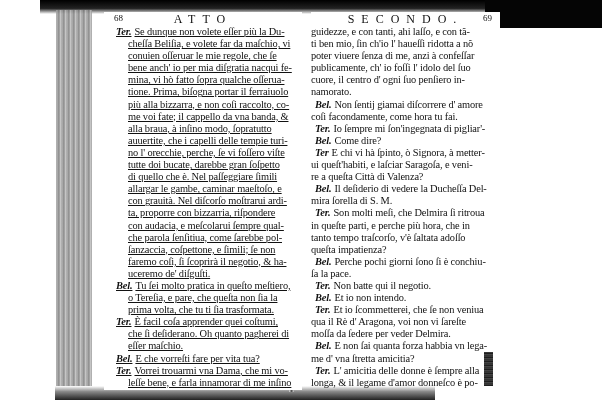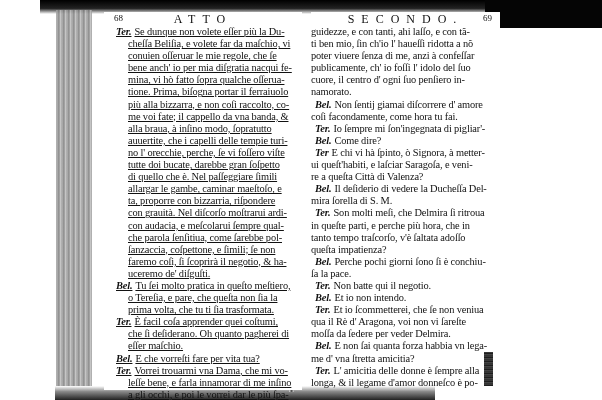--- a/index.html
+++ b/index.html
@@ -83,37 +83,36 @@
       <div class="line"><span>mina, vi hò fatto ſopra qualche oſſerua-</span></div>
       <div class="line"><span>tione. Prima, biſogna portar il ferraiuolo</span></div>
       <div class="line"><span>più alla bizzarra, e non coſi raccolto, co-</span></div>
       <div class="line"><span>me voi fate; il cappello da vna banda, &amp;</span></div>
       <div class="line"><span>alla braua, à inſino modo, ſopratutto</span></div>
       <div class="line"><span>auuertite, che i capelli delle tempie turi-</span></div>
       <div class="line"><span>no l' orecchie, perche, ſe vi foſſero viſte</span></div>
       <div class="line"><span>tutte doi bucate, darebbe gran ſoſpetto</span></div>
       <div class="line"><span>di quello che è. Nel paſſeggiare ſimili</span></div>
       <div class="line"><span>allargar le gambe, caminar maeſtoſo, e</span></div>
+      <div class="line"><span>con grauità. Nel diſcorſo moſtrarui ardi-</span></div>
       <div class="line"><span>ta, proporre con bizzarria, riſpondere</span></div>
-      <div class="line"><span>con grauità. Nel diſcorſo moſtrarui ardi-</span></div>
       <div class="line"><span>con audacia, e meſcolarui ſempre qual-</span></div>
       <div class="line"><span>che parola ſenſitiua, come ſarebbe pol-</span></div>
       <div class="line"><span>ſanzaccia, coſpettone, e ſimili; ſe non</span></div>
       <div class="line"><span>faremo coſi, ſi ſcoprirà il negotio, &amp; ha-</span></div>
       <div class="line"><span>uceremo de' diſguſti.</span></div>
       <div class="line spk"><span class="speaker">Bel.</span><span>Tu ſei molto pratica in queſto meſtiero,</span></div>
       <div class="line"><span>o Tereſia, e pare, che queſta non ſia la</span></div>
       <div class="line"><span>prima volta, che tu ti ſia trasformata.</span></div>
       <div class="line spk"><span class="speaker">Ter.</span><span>È facil coſa apprender quei coſtumi,</span></div>
       <div class="line"><span>che ſi deſiderano. Oh quanto pagherei di</span></div>
       <div class="line"><span>eſſer maſchio.</span></div>
       <div class="line spk"><span class="speaker">Bel.</span><span>E che vorreſti fare per vita tua?</span></div>
       <div class="line spk"><span class="speaker">Ter.</span><span>Vorrei trouarmi vna Dama, che mi vo-</span></div>
       <div class="line"><span>leſſe bene, e farla innamorar di me inſino</span></div>
-      <div class="line"><span>a gli occhi, e poi le vorrei dar le più ſpa-</span></div>
     </div>
 
 </div>
 
 <div class="page right">
   <div class="header">
     <span class="run">SECONDO.</span>
     <span class="pnum">69</span>
   </div>
   <div class="lines" id="right-lines">

